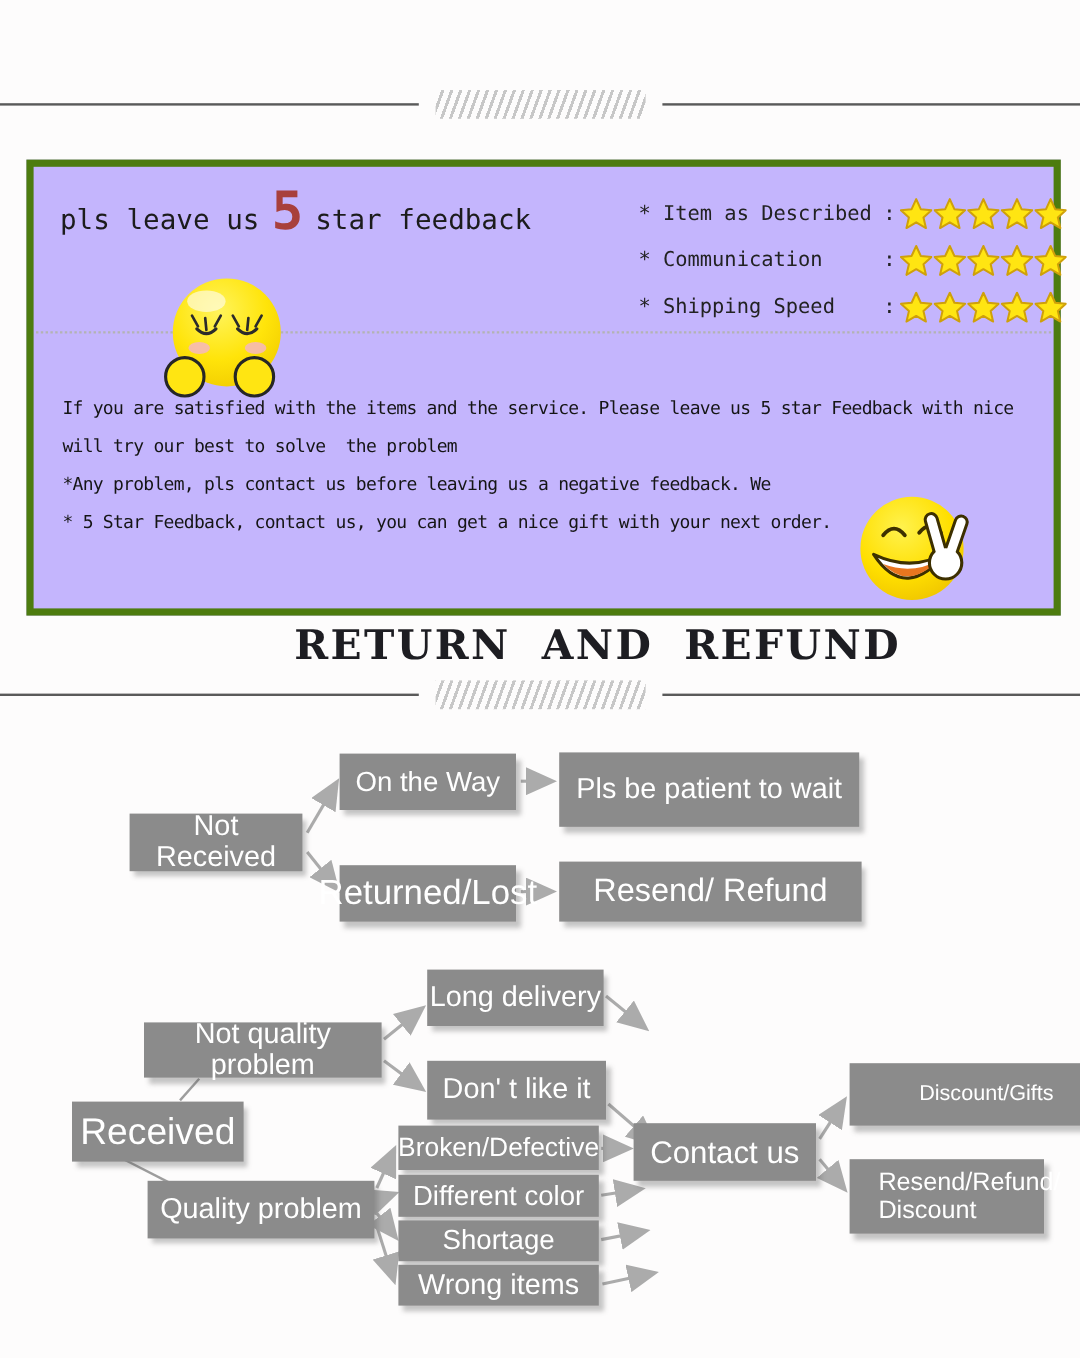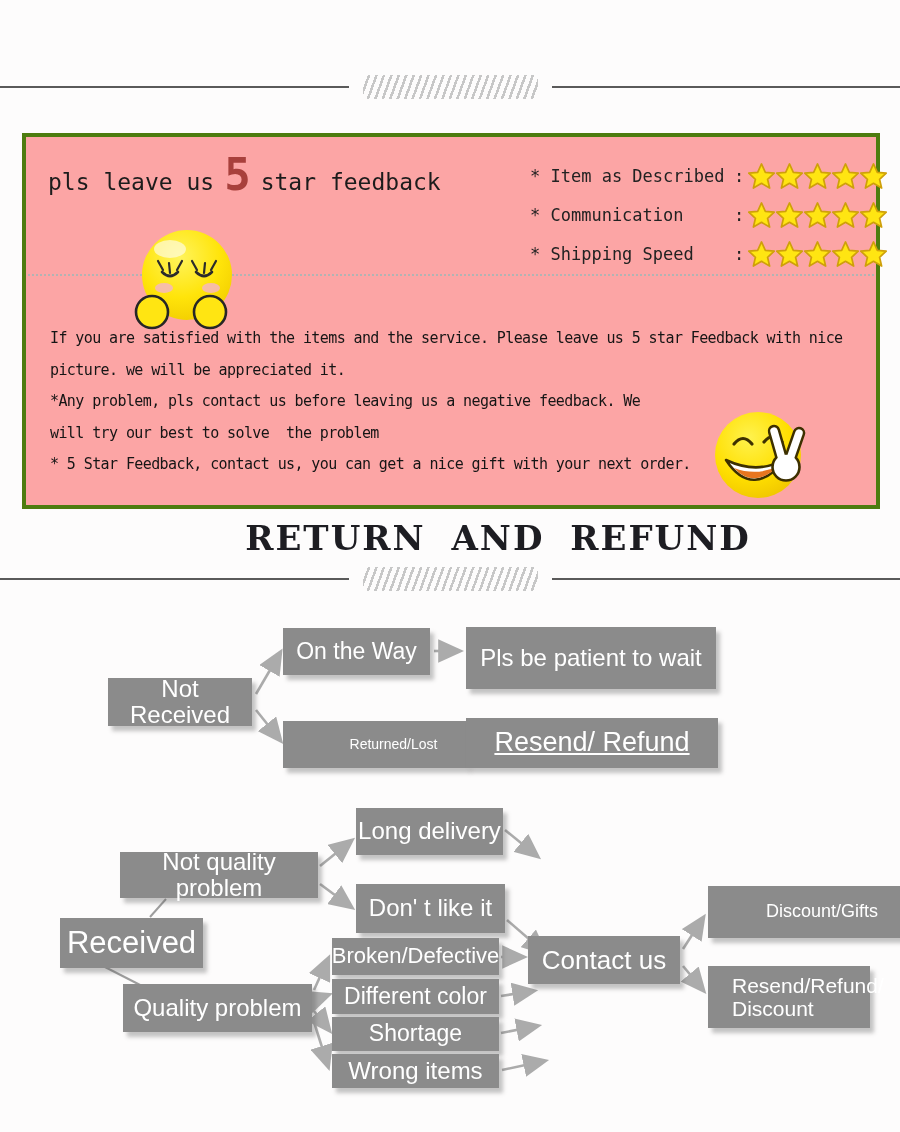--- a/index.html
+++ b/index.html
@@ -14,21 +14,21 @@
 
   
   .divider{position:absolute;left:0;width:900px;height:26px;display:flex;align-items:center;}
   .d1{top:74px;} .d2{top:566px;}
   .divider .line{flex:1;height:2px;background:#5a5a5a;}
   .divider .hatch{width:175px;height:24px;margin:0 14px;
     background:repeating-linear-gradient(110deg,transparent 0 4.5px,#c7c7c7 4.5px 7px);}
 
   
   .fb-box{position:absolute;left:22px;top:133px;width:850px;height:368px;
-          border:4px solid #4d7c0f;background:#fca5a5;}
+          border:6px solid #4d7c0f;background:#c4b5fd;}
   .headline{position:absolute;left:22px;top:16px;display:flex;align-items:baseline;
             font-family:"DejaVu Sans Mono","Liberation Mono",monospace;font-size:23px;color:#1c1c1c;}
   .headline .em{font-size:44px;font-weight:bold;color:var(--accent-red,#a8403c);margin:0 10px;line-height:1;}
   .ratings{position:absolute;left:504px;top:24px;}
   .rating-row{display:flex;align-items:center;height:30px;margin-bottom:9px;
               font-family:"DejaVu Sans Mono","Liberation Mono",monospace;font-size:17px;color:#222;}
   .rating-row .lbl{width:204px;white-space:pre;}
   .rating-row .colon{width:14px;}
   .stars{display:flex;gap:1px;}
   .star-poly{fill:var(--star-yellow,#ffe512);stroke:var(--star-outline,#cfa00a);
@@ -149,23 +149,22 @@
       <path d="M39,43 L34,34 M46,46 L45,36 M53,43 L58,34" stroke="#2b2b2b" stroke-width="2.2" stroke-linecap="round"></path>
       <path d="M73,43 L68,34 M80,46 L81,36 M87,43 L92,34" stroke="#2b2b2b" stroke-width="2.2" stroke-linecap="round"></path>
       <ellipse cx="40" cy="61" rx="9" ry="5" fill="#f6b6c1" opacity="0.85"></ellipse>
       <ellipse cx="87" cy="61" rx="9" ry="5" fill="#f6b6c1" opacity="0.85"></ellipse>
       <circle cx="28" cy="85" r="16" fill="#ffe512" stroke="#262626" stroke-width="2.6"></circle>
       <circle cx="86" cy="85" r="16" fill="#ffe512" stroke="#262626" stroke-width="2.6"></circle>
     </svg>
 
     <div class="paragraph">
       <div class="pline">If you are satisfied with the items and the service. Please leave us 5 star Feedback with nice</div>
-      <div class="pline">picture. we will be appreciated it.</div>
+      <div class="pline">will try our best to solve  the problem</div>
       <div class="pline">*Any problem, pls contact us before leaving us a negative feedback. We</div>
-      <div class="pline">will try our best to solve  the problem</div>
       <div class="pline">* 5 Star Feedback, contact us, you can get a nice gift with your next order.</div>
     </div>
 
     <svg class="emoji2" width="115" height="100" viewBox="0 0 115 100">
       <defs>
         <radialGradient id="g2" cx="40%" cy="30%" r="78%">
           <stop offset="0%" stop-color="#fff24e"></stop>
             <stop offset="60%" stop-color="#ffdf00"></stop>
             <stop offset="100%" stop-color="#eec300"></stop>
         </radialGradient>
@@ -221,22 +220,22 @@
       </g>
       <g stroke="#9d9d9d" stroke-width="2" fill="none">
         <path d="M150,917 L166,899"></path>
         <path d="M103,966 L146,988"></path>
       </g>
     </svg>
 
     <div class="node" style="left:108px;top:678px;width:144px;height:48px;font-size:24px;">Not Received</div>
     <div class="node" style="left:283px;top:628px;width:147px;height:47px;font-size:23px;">On the Way</div>
     <div class="node" style="left:466px;top:627px;width:250px;height:62px;font-size:24px;">Pls be patient to wait</div>
-    <div class="node" style="left:283px;top:721px;width:147px;height:47px;font-size:14px;padding-left:37px;">Returned/Lost</div>
-    <div class="node" style="left:466px;top:718px;width:252px;height:50px;font-size:27px;text-decoration:underline;">Resend/ Refund</div>
+    <div class="node" style="left:283px;top:721px;width:147px;height:47px;font-size:29px;">Returned/Lost</div>
+    <div class="node" style="left:466px;top:718px;width:252px;height:50px;font-size:27px;">Resend/ Refund</div>
 
     <div class="node" style="left:20px;top:918px;width:143px;height:50px;font-size:31px;margin-left:40px;">Received</div>
     <div class="node" style="left:120px;top:852px;width:198px;height:46px;font-size:24px;">Not quality problem</div>
     <div class="node" style="left:356px;top:808px;width:147px;height:47px;font-size:24px;">Long delivery</div>
     <div class="node" style="left:356px;top:884px;width:149px;height:49px;font-size:24px;">Don' t like it</div>
     <div class="node" style="left:123px;top:984px;width:189px;height:48px;font-size:24px;">Quality problem</div>
     <div class="node" style="left:332px;top:938px;width:167px;height:37px;font-size:22px;">Broken/Defective</div>
     <div class="node" style="left:332px;top:979px;width:167px;height:35px;font-size:23px;">Different color</div>
     <div class="node" style="left:332px;top:1017px;width:167px;height:34px;font-size:23px;">Shortage</div>
     <div class="node" style="left:332px;top:1054px;width:167px;height:34px;font-size:24px;">Wrong items</div>

